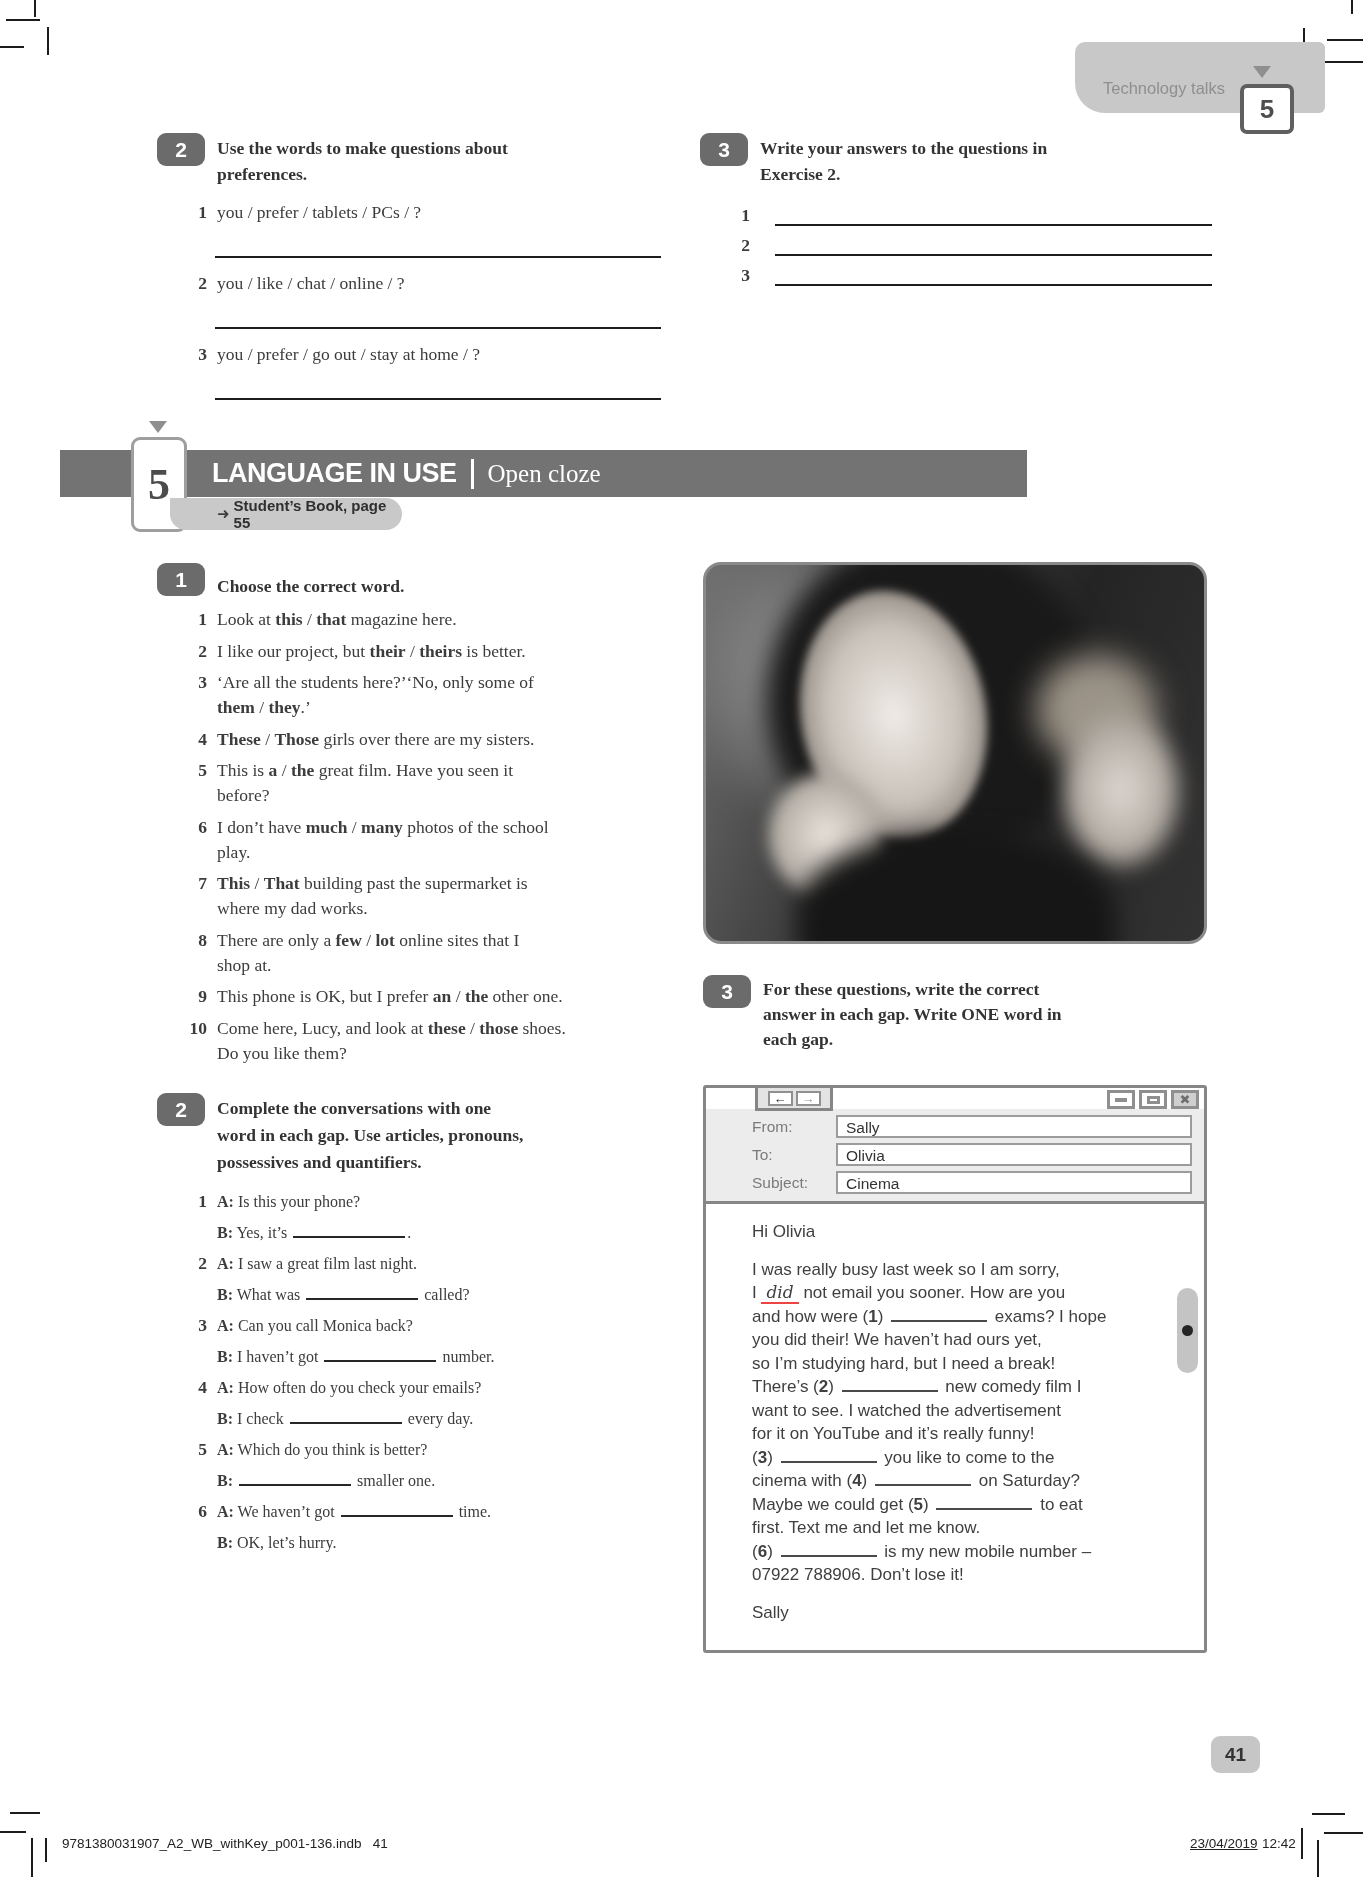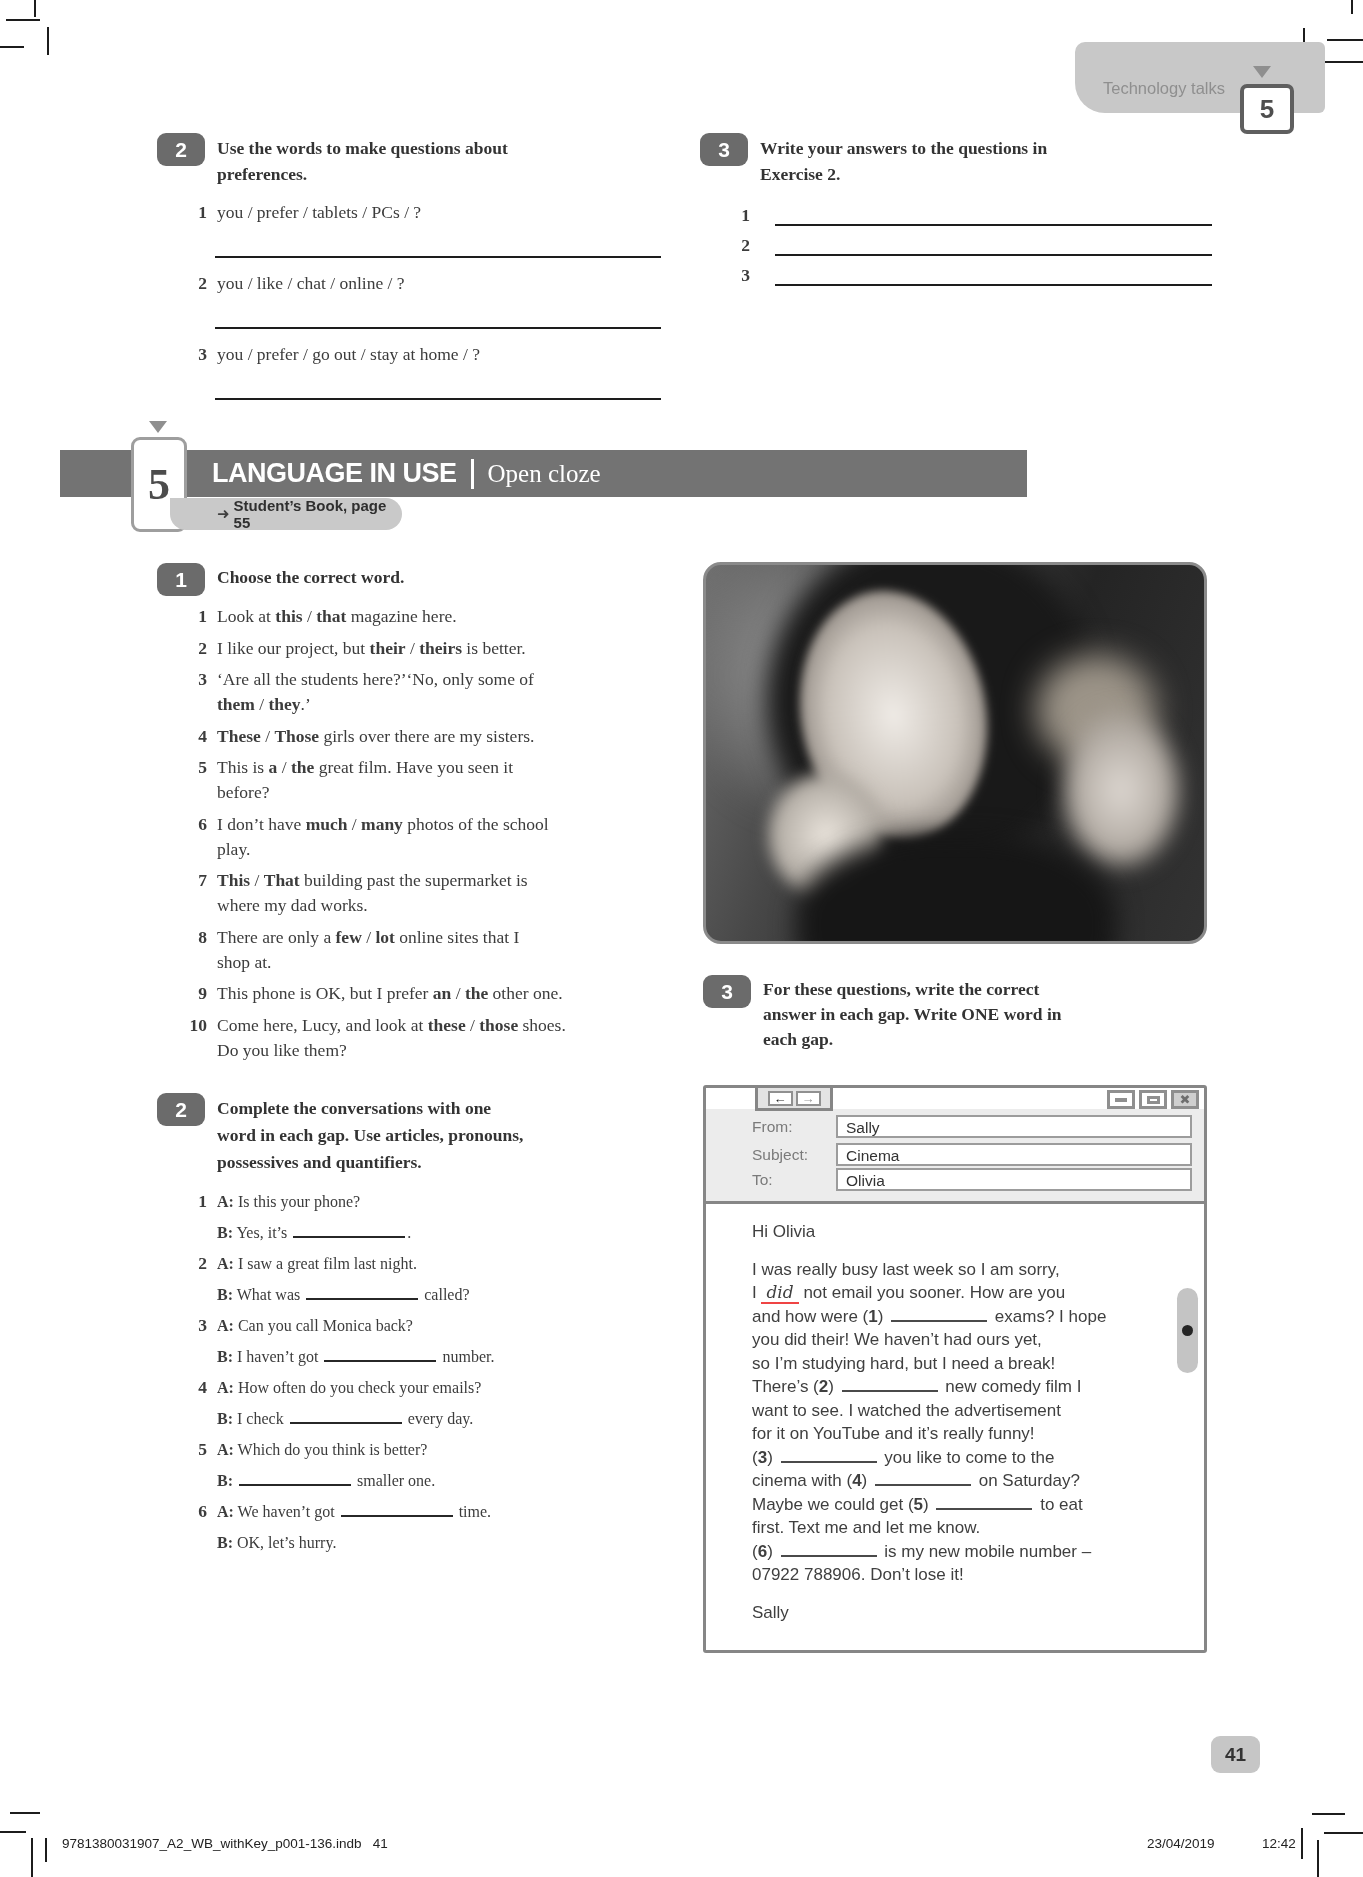--- a/index.html
+++ b/index.html
@@ -188,21 +188,21 @@
   <div class="tri-down" style="left:149px;top:421px;"></div>
   <div class="abs" id="banner-badge">5</div>
   <div class="abs" id="sb-pill">
     <span class="ref-arrow">➜</span>
     <span class="ref-text">Student’s Book, page 55</span>
   </div>
 
   <div class="abs" id="ex1" style="left:157px;top:563px;width:545px;">
     <div class="ex-head">
       <div class="badge">1</div>
-      <div class="ex-title" style="margin-top:1px;">Choose the correct word.</div>
+      <div class="ex-title" style="margin-top:10px;">Choose the correct word.</div>
     </div>
     <div style="margin-top:8px;">
       <div class="irow">
           <span class="inum">1</span>
           <div class="itxt">Look at <b>this</b> / <b>that</b> magazine here.</div>
         </div>
       <div class="irow">
           <span class="inum">2</span>
           <div class="itxt">I like our project, but <b>their</b> / <b>theirs</b> is better.</div>
         </div>
@@ -321,27 +321,27 @@
       <div class="wbtn">
           <div class="maxbox"></div>
         </div>
       <div class="wbtn close">✖</div>
     </div>
     <div id="ew-header">
       <div class="hrow">
         <span class="hlabel">From:</span>
         <div class="hfield">Sally</div>
       </div>
+      <div class="hrow">
+        <span class="hlabel">To:</span>
+        <div class="hfield">Olivia</div>
+      </div>
       <div class="hrow" style="margin-bottom:0;">
         <span class="hlabel">Subject:</span>
         <div class="hfield">Cinema</div>
-      </div>
-      <div class="hrow">
-        <span class="hlabel">To:</span>
-        <div class="hfield">Olivia</div>
       </div>
     </div>
     <div id="ew-body">
       <div id="ew-greeting">Hi Olivia</div>
       <div>
         <div>I was really busy last week so I am sorry,</div>
         <div>I <span class="hw">did</span> not email you sooner. How are you</div>
         <div>and how were (<b>1</b>) <span class="eblank"></span> exams? I hope</div>
         <div>you did their! We haven’t had ours yet,</div>
         <div>so I’m studying hard, but I need a break!</div>
@@ -357,16 +357,16 @@
       </div>
       <div id="ew-sig">Sally</div>
     </div>
     <div id="scrollpill">
         <div class="dot"></div>
       </div>
   </div>
 
   <div class="abs" id="page-badge">41</div>
   <div class="abs footnote" style="left:62px;top:1836px;">9781380031907_A2_WB_withKey_p001-136.indb   41</div>
-  <div class="abs footnote" style="left:1147px;top:1836px;">23/04/2019</div>
+  <div class="abs footnote" style="left:1190px;top:1836px;text-decoration:underline;">23/04/2019</div>
   <div class="abs footnote" style="left:1262px;top:1836px;">12:42</div>
 
 </div>
 
 </body></html>

